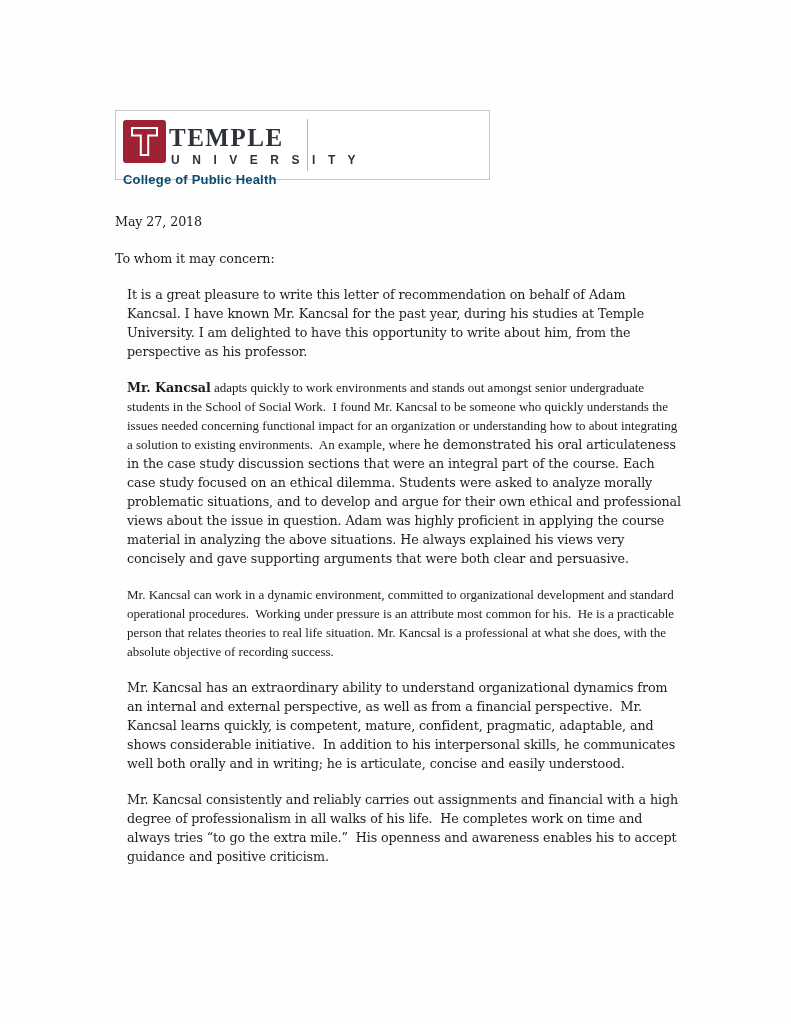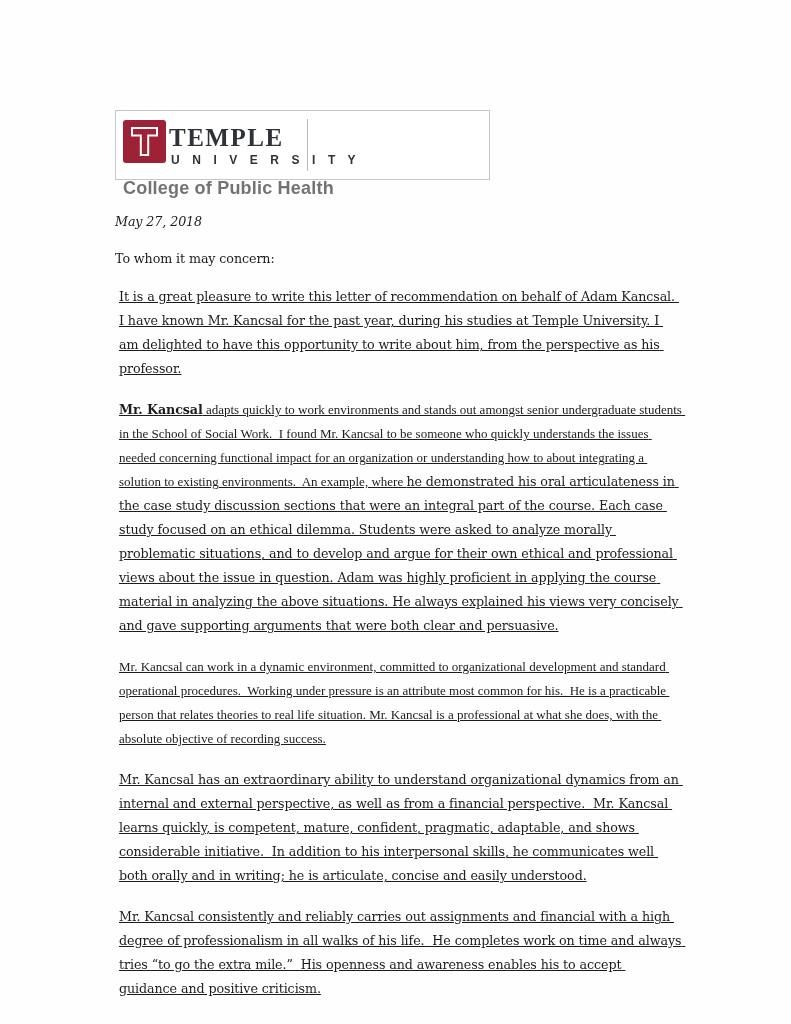--- a/index.html
+++ b/index.html
@@ -34,24 +34,24 @@
     font-weight: 700; font-size: 25px; letter-spacing: 1.5px;
     color: #2f3338; white-space: pre;
   }
   .university {
     position: absolute; left: 55px; top: 42px;
     font-family: "Liberation Sans", sans-serif;
     font-weight: 700; font-size: 12px; letter-spacing: 4.6px;
     color: #2f3338; white-space: pre;
   }
   .college {
-    position: absolute; left: 7px; top: 67px;
+    position: absolute; left: 7px; top: 61px;
     font-family: "Liberation Sans", sans-serif;
-    font-weight: 700; font-size: 18px; letter-spacing: 0.2px;
-    color: #737373; white-space: pre;
+    font-weight: 700; font-size: 13px; letter-spacing: 0.2px;
+    color: #0c4a6e; white-space: pre;
   }
   .logo-divider {
     width: 1px; background: #b9b9b9;
     margin: 8px 0;
   }
   .logo-right { position: relative; flex: 1; }
   .school-lines {
     position: absolute; left: 15px; top: 17px;
     font-family: "Liberation Sans", sans-serif;
     font-weight: 700; font-size: 17px; line-height: 25px;
@@ -67,24 +67,24 @@
     font-size: 13.6px; line-height: 17.6px;
   }
   .letter-body p, .letter-body .para { white-space: pre-wrap; }
   .heavy, .run-heavy, .run-heavy-bold {
     font-family: "DejaVu Serif", serif;
     font-size: 12.7px;
     letter-spacing: -0.1px;
   }
   .run-heavy-bold { font-weight: 700; }
   .run-regular { font-family: "Liberation Serif", serif; font-size: 13px; }
-  .date       { margin: 0 0 19px 0; font-style: italic; }
+  .date       { margin: 0 0 19px 0; }
   .salutation { margin: 0 0 18px 0; }
   .re-line    { margin: 0 0 18px 0; text-indent: 43px; }
-  .para       { margin: 0 0 17px 4px; line-height: 24px; text-decoration: underline; }
+  .para       { margin: 0 0 17px 12px; line-height: 19px; }
 </style>
 </head>
 <body>
 
 <div class="page">
 
   <header class="logo-box">
     <div class="logo-left">
       <div class="t-square">
         <svg viewBox="0 0 43 43" xmlns="http://www.w3.org/2000/svg" aria-hidden="true">

